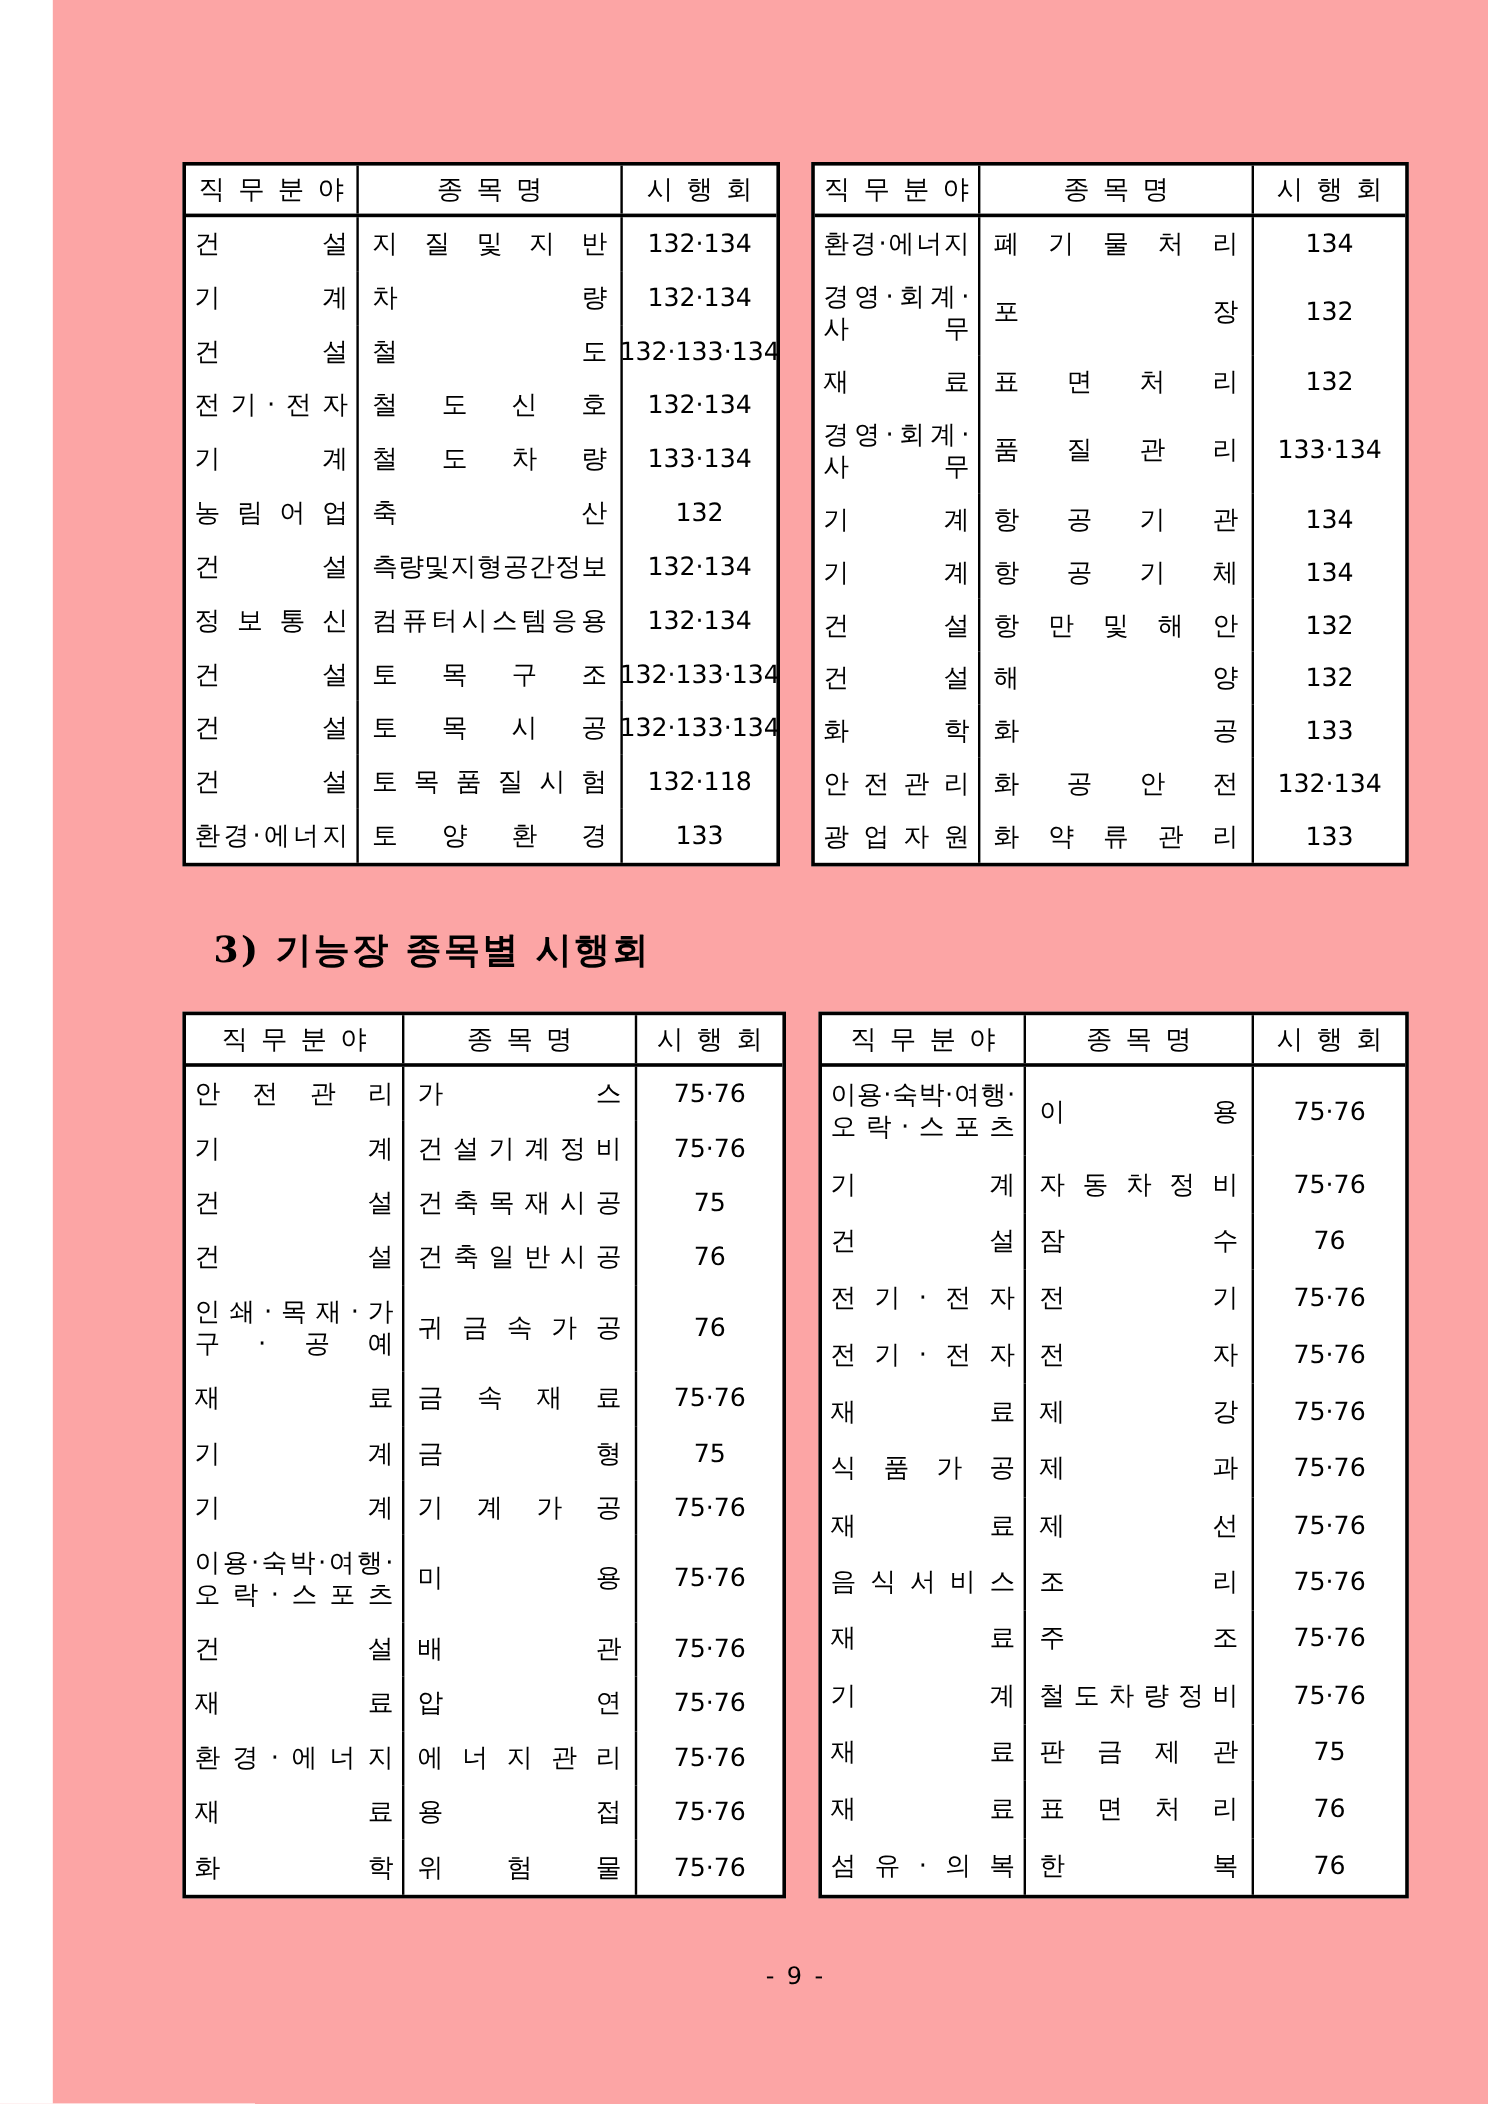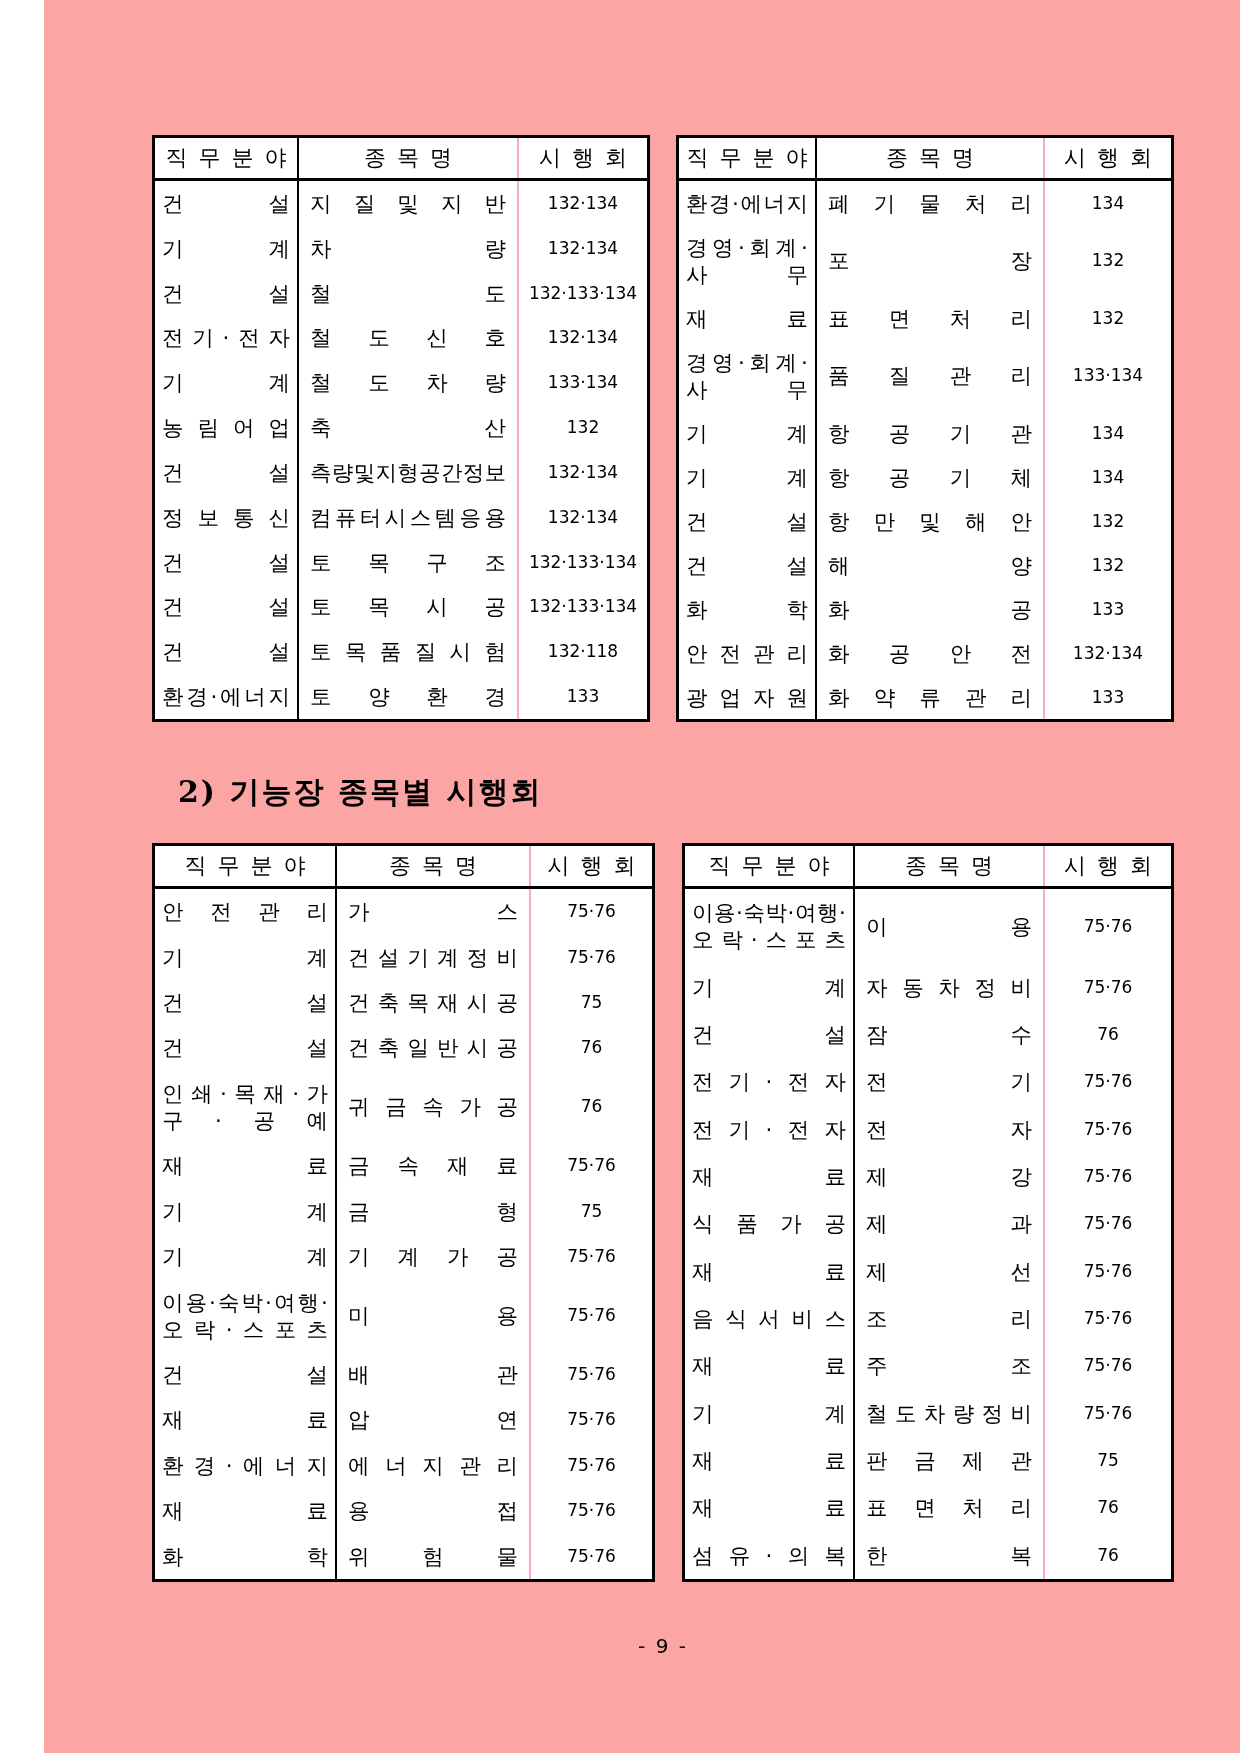--- a/index.html
+++ b/index.html
@@ -24,22 +24,22 @@
   .t-tl .tbody, .t-tr .tbody { height:538px; }
   .t-bl .tbody, .t-br .tbody { height:690px; }
 
   .tr { display:flex; flex:1 1 auto; }
   .td {
     display:flex; flex-direction:column; justify-content:center;
     font-size:21.5px; line-height:27px; padding-top:3px; padding-bottom:3px;
   }
   .td.col-field   { padding-left:7px; padding-right:7px; }
   .td.col-subject { padding-left:11px; padding-right:11px; }
-  .td.col-exam    { align-items:center; font-size:17px; }
-  .col-subject { border-left:2px solid #000; border-right:2px solid #f9a8d4; }
+  .td.col-exam    { align-items:center; font-size:21px; }
+  .col-subject { border-left:2px solid #000; border-right:2px solid #000000; }
 
   
   .t-tl .col-field{width:142px} .t-tl .col-subject{width:222px} .t-tl .col-exam{width:128px}
   .t-tr .col-field{width:136px} .t-tr .col-subject{width:230px} .t-tr .col-exam{width:126px}
   .t-bl .col-field{width:180px} .t-bl .col-subject{width:196px} .t-bl .col-exam{width:121px}
   .t-br .col-field{width:168px} .t-br .col-subject{width:192px} .t-br .col-exam{width:126px}
 
   .dist-line { display:flex; justify-content:space-between; width:100%; }
 
   .section-heading {
@@ -502,21 +502,21 @@
                   <span>관</span>
                   <span>리</span>
                 </div>
               </div>
               <div class="td col-exam">133</div>
             </div>
           </div>
       </div>
     </div>
 
-    <div class="section-heading">2) 기능장 종목별 시행회</div>
+    <div class="section-heading">3) 기능장 종목별 시행회</div>
 
     <div class="tables-row">
       <div class="doc-table t-bl">
         <div class="thead">
           <div class="th col-field">직무분야</div>
           <div class="th col-subject">종목명</div>
           <div class="th col-exam">시행회</div>
         </div>
         <div class="tbody">
             <div class="tr">

